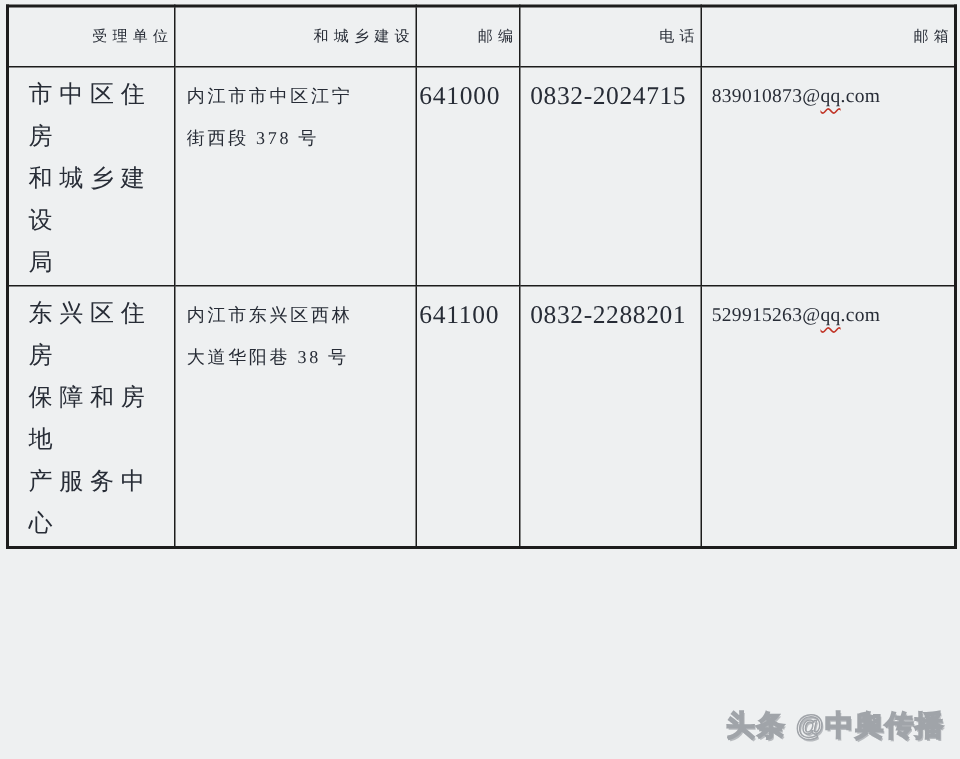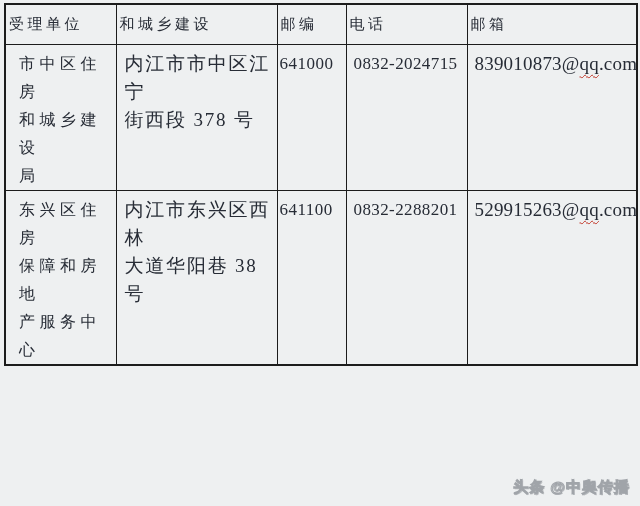--- a/index.html
+++ b/index.html
@@ -38,73 +38,73 @@
   col.c5 { width: 170px; }
   th, td {
     border: 1.6px solid var(--border);
     color: var(--text);
     font-weight: normal;
   }
   tr.rh  { height: 40px; }
   tr.r0  { height: 128px; }
   tr.r1  { height: 125px; }
   th {
-    font-size: 15px;
+    font-size: 10px;
     letter-spacing: 3.5px;
-    text-align: left;
+    text-align: right;
     vertical-align: middle;
     padding: 0 0 0 3px;
   }
   td {
     vertical-align: top;
     padding: 5px 4px 0 10px;
     line-height: 28px;
     white-space: pre-line;
   }
   td.c-unit {
     font-size: 16px;
     letter-spacing: 4.5px;
     padding-left: 13px;
   }
   td.c-addr {
-    font-size: 19px;
+    font-size: 12px;
     letter-spacing: 1.8px;
     padding-left: 8px;
   }
   td.c-post {
     font-size: 17px;
     letter-spacing: 0.5px;
     padding-left: 2px;
   }
   td.c-phone {
     font-size: 17px;
     letter-spacing: 0.4px;
     padding-left: 7px;
     margin-top: 36px;
   }
   td.c-email {
-    font-size: 19px;
+    font-size: 13px;
     letter-spacing: 0.2px;
     padding-left: 7px;
     white-space: nowrap;
   }
   .wavy {
     text-decoration: underline;
     text-decoration-style: wavy;
     text-decoration-color: var(--squiggle);
     text-decoration-thickness: 1px;
     text-underline-offset: 4px;
     text-decoration-skip-ink: none;
   }
   .watermark {
     position: absolute;
     right: 10px;
     bottom: 9px;
     font-family: "Liberation Sans", "DejaVu Sans", sans-serif;
-    font-size: 15px;
+    font-size: 19px;
     font-weight: bold;
     letter-spacing: 1px;
     color: #ffffff;
     -webkit-text-stroke: 1px var(--watermark);
     text-shadow: 1px 1px 0 rgba(140,144,150,0.55);
   }
 </style>
 </head>
 <body>
 

